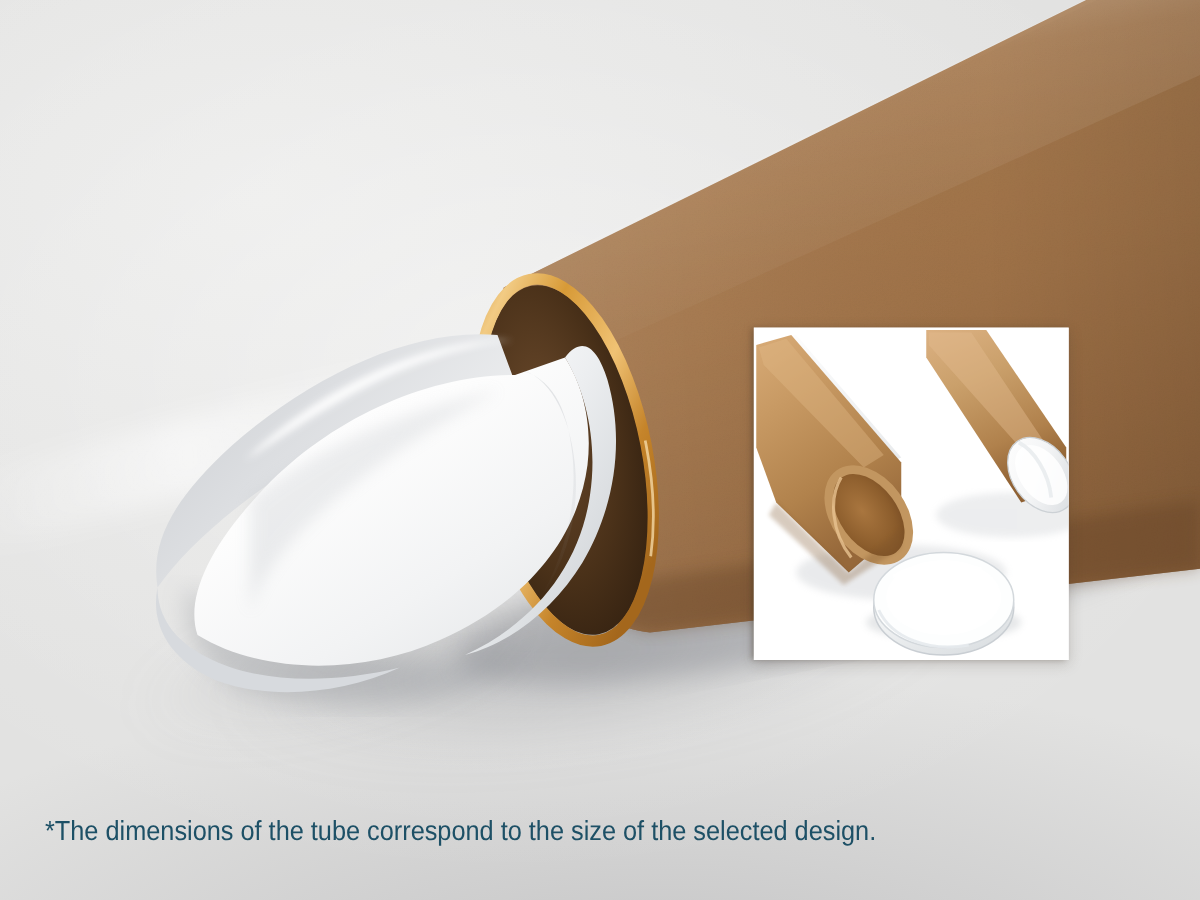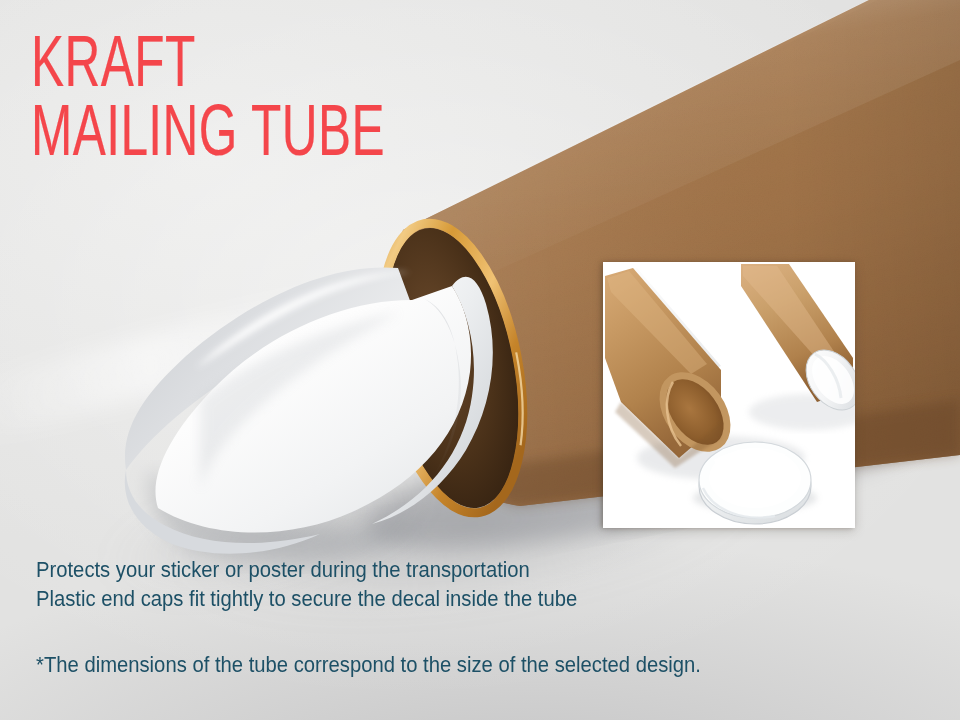--- a/index.html
+++ b/index.html
@@ -425,25 +425,17 @@
       <g>
         <ellipse cx="152" cy="224" rx="56" ry="38" fill="url(#iCapLoose)" stroke="#c9ced3" stroke-width="1.2"></ellipse>
         <ellipse cx="152" cy="218" rx="56" ry="38" fill="#fdfefe" stroke="#d3d8dc" stroke-width="1.2"></ellipse>
         <ellipse cx="152" cy="216" rx="46" ry="30" fill="#ffffff" opacity="0.9"></ellipse>
         <path d="M 112,200 C 126,190 154,186 182,194" fill="none" stroke="#ffffff" stroke-width="4" opacity="0.95"></path>
         <path d="M 100,226 C 110,248 140,260 172,254" fill="none" stroke="#e6eaed" stroke-width="2.4" opacity="0.9"></path>
       </g>
     </svg>
   </div>
 
-  <div class="headline">
-    <span class="hl-line">KRAFT</span>
-    <span class="hl-line">MAILING TUBE</span>
-  </div>
-
-  <div class="body-copy">
-    <span class="bc-line">Protects your sticker or poster during the transportation</span>
-    <span class="bc-line">Plastic end caps fit tightly to secure the decal inside the tube</span>
-  </div>
+
 
   <div class="footnote">*The dimensions of the tube correspond to the size of the selected design.</div>
 
 </div>
 
 </body></html>

